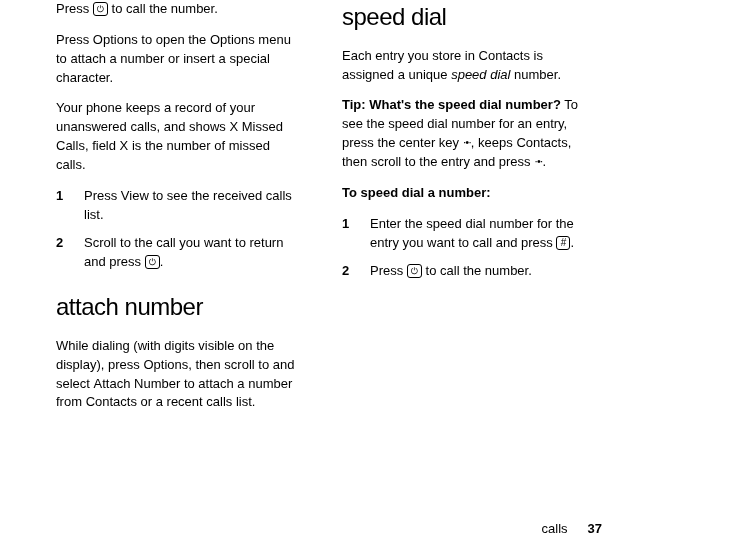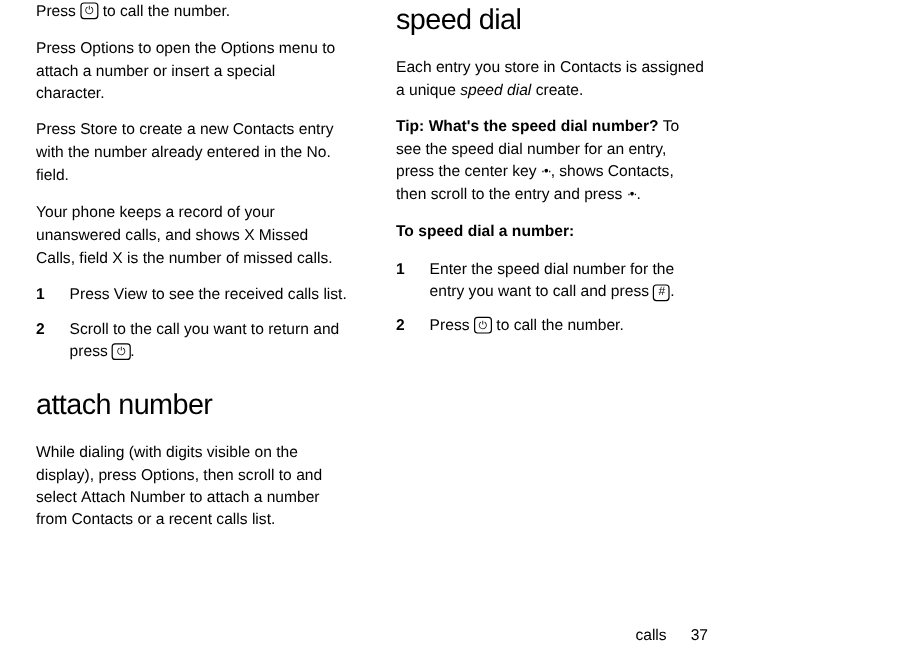--- a/index.html
+++ b/index.html
@@ -1,53 +1,50 @@
 <!DOCTYPE html>
 <html><head>
 <meta charset="utf-8">
 <style>
   * { box-sizing: border-box; margin: 0; padding: 0; }
   html, body { width: 756px; height: 550px; background: #fff; font-family: Arial, Helvetica, sans-serif; color: #000; overflow: hidden; }
-  .page { width: 620px; height: 550px; position: relative; display: flex; padding: 0 30px; }
+  .page { width: 620px; height: 550px; position: relative; display: flex; padding: 0 44px; margin-left: 12px; }
   .col { flex: 1; padding: 0 10px; font-size: 13px; line-height: 1.45; }
   .col.left { padding-left: 0; padding-right: 20px; }
   .col.right { padding-left: 20px; padding-right: 0; }
   h2 { font-family: Arial, Helvetica, sans-serif; font-weight: 400; font-size: 24px; margin: 18px 0 12px 0; letter-spacing: -0.5px; }
   p { margin: 0 0 12px 0; }
   .bold-inline { font-family: "Arial Narrow", Arial, sans-serif; font-weight: 400; font-stretch: condensed; }
   strong.run { font-weight: 700; }
   em { font-style: italic; }
   ol { list-style: none; padding: 0; margin: 0 0 10px 0; }
   ol li { display: flex; margin-bottom: 10px; }
   ol li .num { font-weight: 700; width: 28px; flex: 0 0 28px; }
   ol li .body { flex: 1; }
   .key { display: inline-block; border: 1px solid #000; border-radius: 3px; padding: 0 3px; font-size: 10px; line-height: 12px; min-width: 14px; text-align: center; vertical-align: 1px; font-weight: 400; }
   .key.icon { font-size: 9px; }
   .navdot { font-size: 11px; letter-spacing: -1px; vertical-align: 1px; }
   .footer { position: absolute; bottom: 14px; right: 30px; font-size: 13px; }
   .footer .section { margin-right: 20px; }
-  .footer .pg { font-weight: 400; }
+  .footer .pg { font-weight: 700; }
 </style>
 </head>
 <body>
 
 <div class="page">
   <div class="col left">
 
     <p>
       <span>Press </span><span class="key icon">⏻</span><span> to call the number.</span>
     </p>
 
     <p>
       <span>Press </span><span class="bold-inline">Options</span><span> to open the </span><span class="bold-inline">Options</span><span> menu to attach a number or insert a special character.</span>
     </p>
 
-    <p>
-      <span>Press </span><span class="bold-inline">Store</span><span> to create a new </span><span class="bold-inline">Contacts</span><span> entry with the number already entered in the </span><span class="bold-inline">No.</span><span> field.</span>
-    </p>
 
 
     <p>
       <span>Your phone keeps a record of your unanswered calls, and shows </span><span class="bold-inline">X Missed Calls</span><span>, field </span><span class="bold-inline">X</span><span> is the number of missed calls.</span>
     </p>
 
     <ol>
       <li>
         <span class="num">1</span>
         <span class="body">
@@ -68,25 +65,25 @@
       <span>While dialing (with digits visible on the display), press </span><span class="bold-inline">Options</span><span>, then scroll to and select </span><span class="bold-inline">Attach Number</span><span> to attach a number from </span><span class="bold-inline">Contacts</span><span> or a recent calls list.</span>
     </p>
 
   </div>
 
   <div class="col right">
 
     <h2 style="margin-top:0">speed dial</h2>
 
     <p>
-      <span>Each entry you store in </span><span class="bold-inline">Contacts</span><span> is assigned a unique </span><em>speed dial</em><span> create.</span>
+      <span>Each entry you store in </span><span class="bold-inline">Contacts</span><span> is assigned a unique </span><em>speed dial</em><span> number.</span>
     </p>
 
     <p>
-      <strong class="run">Tip: What's the speed dial number?</strong><span> To see the speed dial number for an entry, press the center key </span><span class="navdot">·•·</span><span>, shows </span><span class="bold-inline">Contacts</span><span>, then scroll to the entry and press  </span><span class="navdot">·•·</span><span>.</span>
+      <strong class="run">Tip: What's the speed dial number?</strong><span> To see the speed dial number for an entry, press the center key </span><span class="navdot">·•·</span><span>, keeps </span><span class="bold-inline">Contacts</span><span>, then scroll to the entry and press  </span><span class="navdot">·•·</span><span>.</span>
     </p>
 
     <p><strong class="run">To speed dial a number:</strong></p>
 
     <ol>
       <li>
         <span class="num">1</span>
         <span class="body">
           <span>Enter the speed dial number for the entry you want to call and press </span><span class="key">#</span><span>.</span>
         </span>

